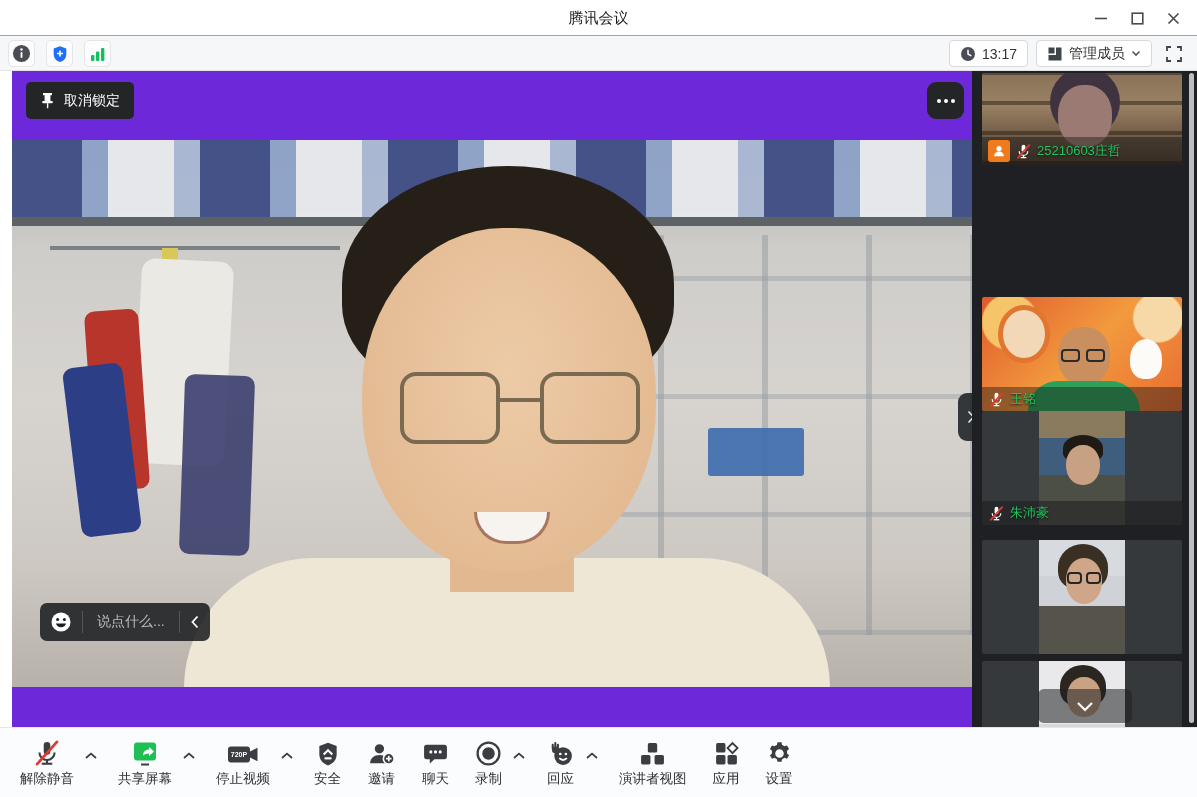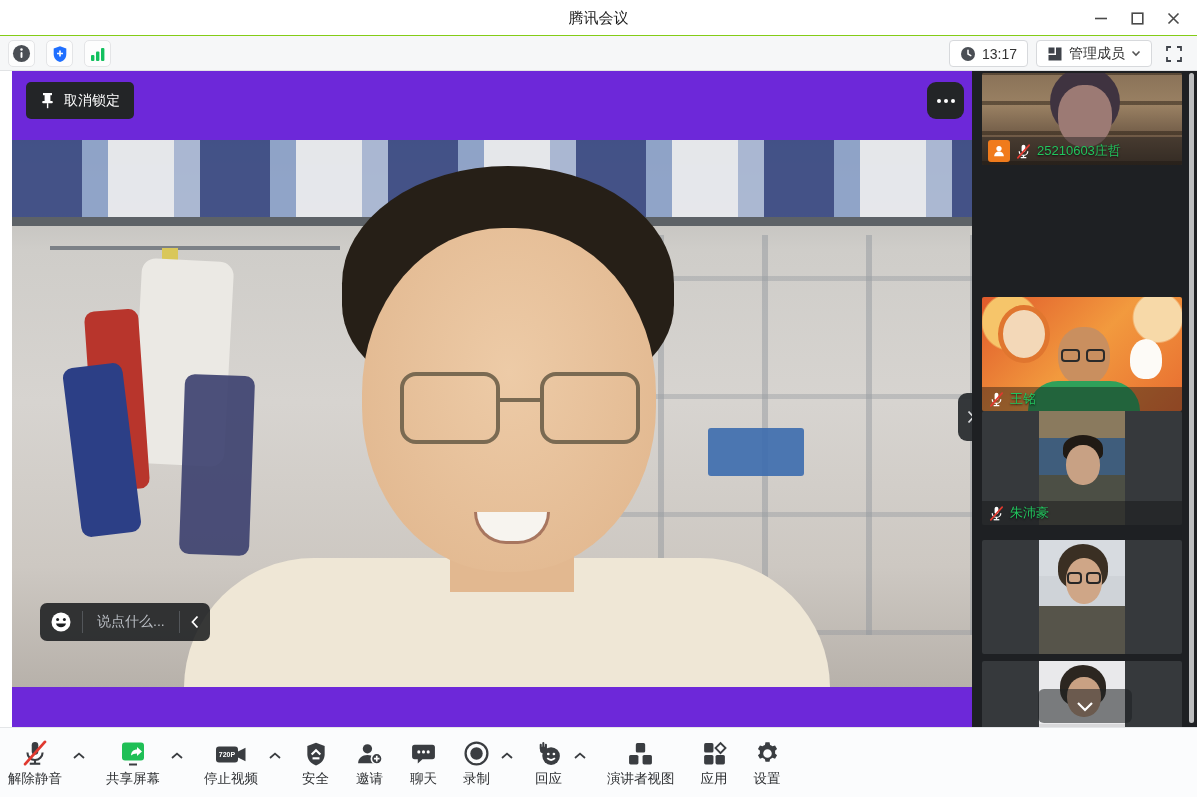--- a/index.html
+++ b/index.html
@@ -140,21 +140,21 @@
   .t6-hair { position:absolute; left:78px; top:4px; width:46px; height:42px; background:#2c2620; border-radius:50% 50% 40% 40%; }
   .t6-face { position:absolute; left:85px; top:16px; width:34px; height:40px; background:#c9a183; border-radius:48%; }
 
   #scroll-down-btn { position:absolute; left:66px; top:618px; width:94px; height:34px;
     background:rgba(30,32,34,.55); border-radius:6px; display:flex; align-items:center; justify-content:center; cursor:pointer; }
   #side-scrollbar { position:absolute; right:3px; top:2px; width:5px; height:650px; background:#d9dadb;
     border-radius:3px; opacity:.85; }
 
   
   #dock { position:absolute; top:727px; left:0; width:1197px; height:70px; background:#fbfcfd;
-    border-top:1px solid #e4e6e8; display:flex; align-items:center; padding-left:0; }
+    border-top:1px solid #e4e6e8; display:flex; align-items:center; padding-left:12px; }
   .dock-group { display:flex; align-items:center; margin-right:10px; }
   .dock-item { display:flex; flex-direction:column; align-items:center; justify-content:center;
     gap:3px; padding:0 8px; cursor:pointer; }
   .dock-icon { height:30px; display:flex; align-items:flex-end; justify-content:center; }
   .dock-label { font-size:13.5px; color:#2e3033; white-space:nowrap; }
   .dock-chevron { display:flex; align-items:center; padding:4px 2px; cursor:pointer; margin-top:-14px; }
 </style>
 </head>
 <body>
 

